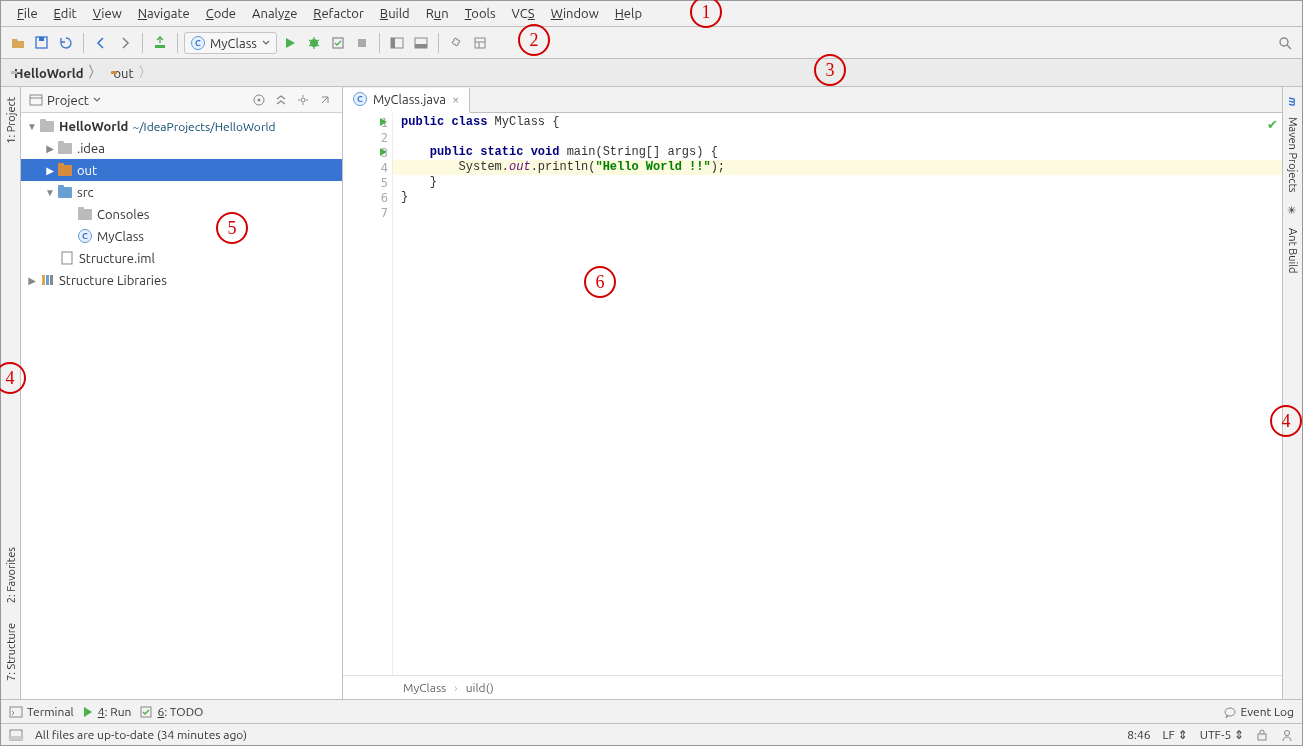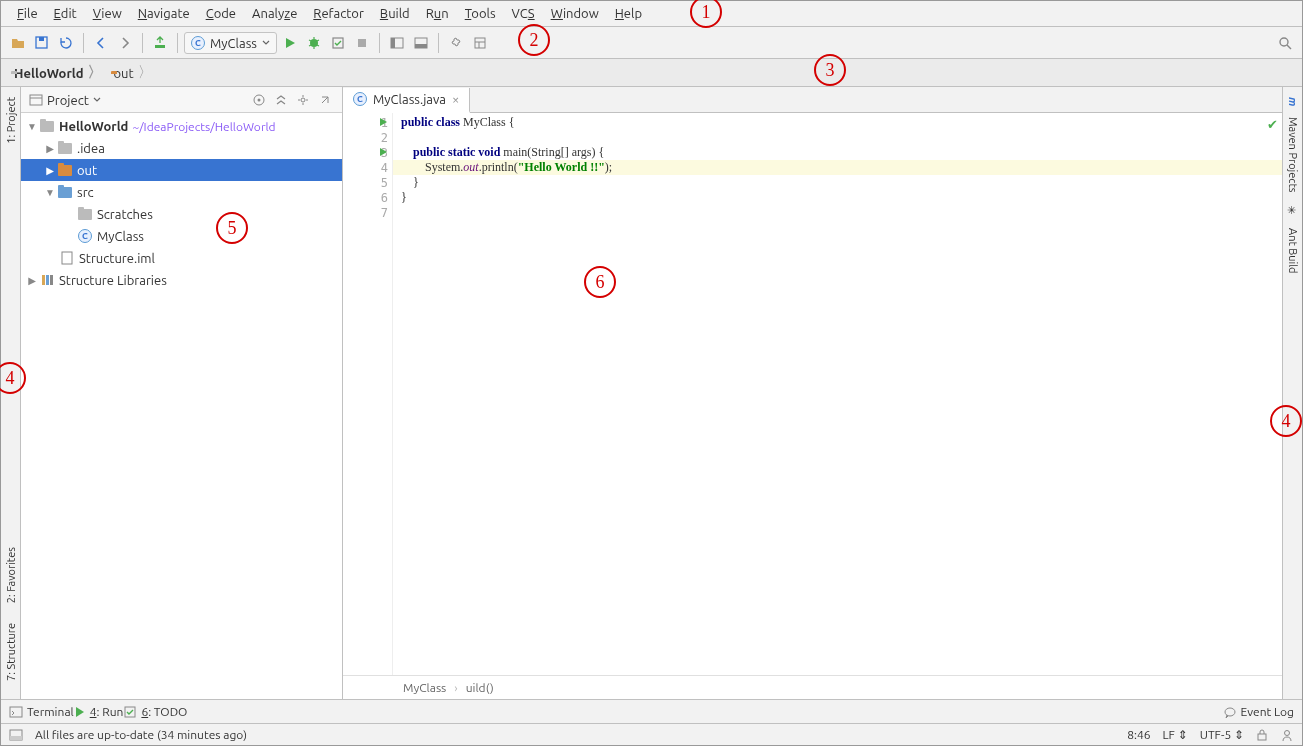--- a/index.html
+++ b/index.html
@@ -37,45 +37,45 @@
 .project-panel .header { display: flex; align-items: center; padding: 4px 8px; border-bottom: 1px solid #d0d0d0; background: #f7f7f7; height: 26px; gap:4px; }
 .project-panel .header .title { font-weight: normal; }
 .project-panel .header .spacer { flex:1; }
 .project-panel .header .hbtn { width: 18px; height: 18px; display:flex; align-items:center; justify-content:center; }
 .tree { flex:1; overflow:auto; padding: 2px 0; user-select:none; }
 .tree .node { display:flex; align-items:center; height:22px; padding-left: 4px; white-space: nowrap; }
 .tree .node.selected { background: #3874d1; color: #fff; }
 .tree .arrow { width: 14px; text-align:center; color:#888; font-size:10px; }
 .tree .node.selected .arrow { color: #fff; }
 .tree .icon { width: 16px; height:16px; margin-right: 4px; display:flex; align-items:center; justify-content:center; }
-.tree .dim { color: #8b5cf6; margin-left: 4px; font-size: 12px; }
+.tree .dim { color: #0c4a6e; margin-left: 4px; font-size: 12px; }
 
 
 .editor-area { flex:1; display:flex; flex-direction:column; min-width:0; }
 .editor-tabs { display:flex; align-items:center; height: 26px; border-bottom: 1px solid #c0c0c0; background: #f2f2f2; }
 .editor-tab { display:flex; align-items:center; padding: 3px 10px; border-right: 1px solid #c0c0c0; background: #fff; gap:6px; height:100%; border-bottom:2px solid #fff; margin-bottom:-1px;}
 .editor-tab .close { color:#999; font-size:13px; }
 .editor-body { flex:1; display:flex; position:relative; background:#fff; }
 .gutter { width: 50px; background:#fff; border-right:1px solid #eee; font-family: "DejaVu Sans Mono", Menlo, Consolas, monospace; font-size:12px; color:#aaa; padding-top:2px;}
 .gutter .gline { height:15px; display:flex; align-items:center; justify-content:flex-end; padding-right:4px; position:relative;}
 .gutter .gline .mark { position:absolute; left: 36px; }
-.code { flex:1; font-family: Liberation Serif, serif; font-size:12px; padding-top:2px; white-space: pre; }
+.code { flex:1; font-family: Liberation Mono, monospace; font-size:12px; padding-top:2px; white-space: pre; }
 .code .line { height:15px; padding-left: 8px; }
 .code .line.hl { background: #fcfadf; }
 .kw { color: #000080; font-weight: bold; }
 .str { color: #008000; font-weight: bold; }
 .field { color: #660e7a; font-style: italic; }
 .code-status { position:absolute; top:4px; right:4px; color:#4caf50; }
 
 
 .editor-crumb { height:24px; border-top:1px solid #e0e0e0; display:flex; align-items:center; padding: 0 60px; color:#666; gap: 8px; font-size:12px; }
 .editor-crumb .sep2 { color:#bbb; }
 
 
-.bottombar { height: 24px; border-top: 1px solid #c0c0c0; background:#f2f2f2; display:flex; align-items:center; padding: 0 8px; gap: 0; font-size:12px;}
+.bottombar { height: 24px; border-top: 1px solid #c0c0c0; background:#f2f2f2; display:flex; align-items:center; padding: 0 8px; gap: 8px; font-size:12px;}
 .bottombar .spacer { flex:1; }
 .bottombar .item { display:flex; align-items:center; gap:4px; }
 
 
 .statusbar { height: 22px; border-top:1px solid #c0c0c0; background:#f2f2f2; display:flex; align-items:center; padding:0 8px; font-size:12px; gap:12px;}
 .statusbar .spacer { flex:1; }
 
 
 .anno { position: absolute; width: 32px; height:32px; border: 2px solid #d40000; border-radius:50%; display:flex; align-items:center; justify-content:center; color:#d40000; font-family: serif; font-size: 18px; pointer-events: none; z-index: 50; background: rgba(255,255,255,0); }
 
@@ -292,21 +292,21 @@
         <span class="arrow">▼</span>
         <span class="icon">
             <span class="folder-icon" style="background:#6a9fd4"></span>
           </span>
         <span>src</span>
       </div>
       <div class="node" style="padding-left:56px">
         <span class="icon">
             <span class="folder-icon grey"></span>
           </span>
-        <span>Scratches</span>
+        <span>Consoles</span>
       </div>
       <div class="node" style="padding-left:56px">
         <span class="icon">
             <span class="java-icon">C</span>
           </span>
         <span>MyClass</span>
       </div>
       <div class="node" style="padding-left:38px">
         <span class="icon">
             <svg width="14" height="14">

